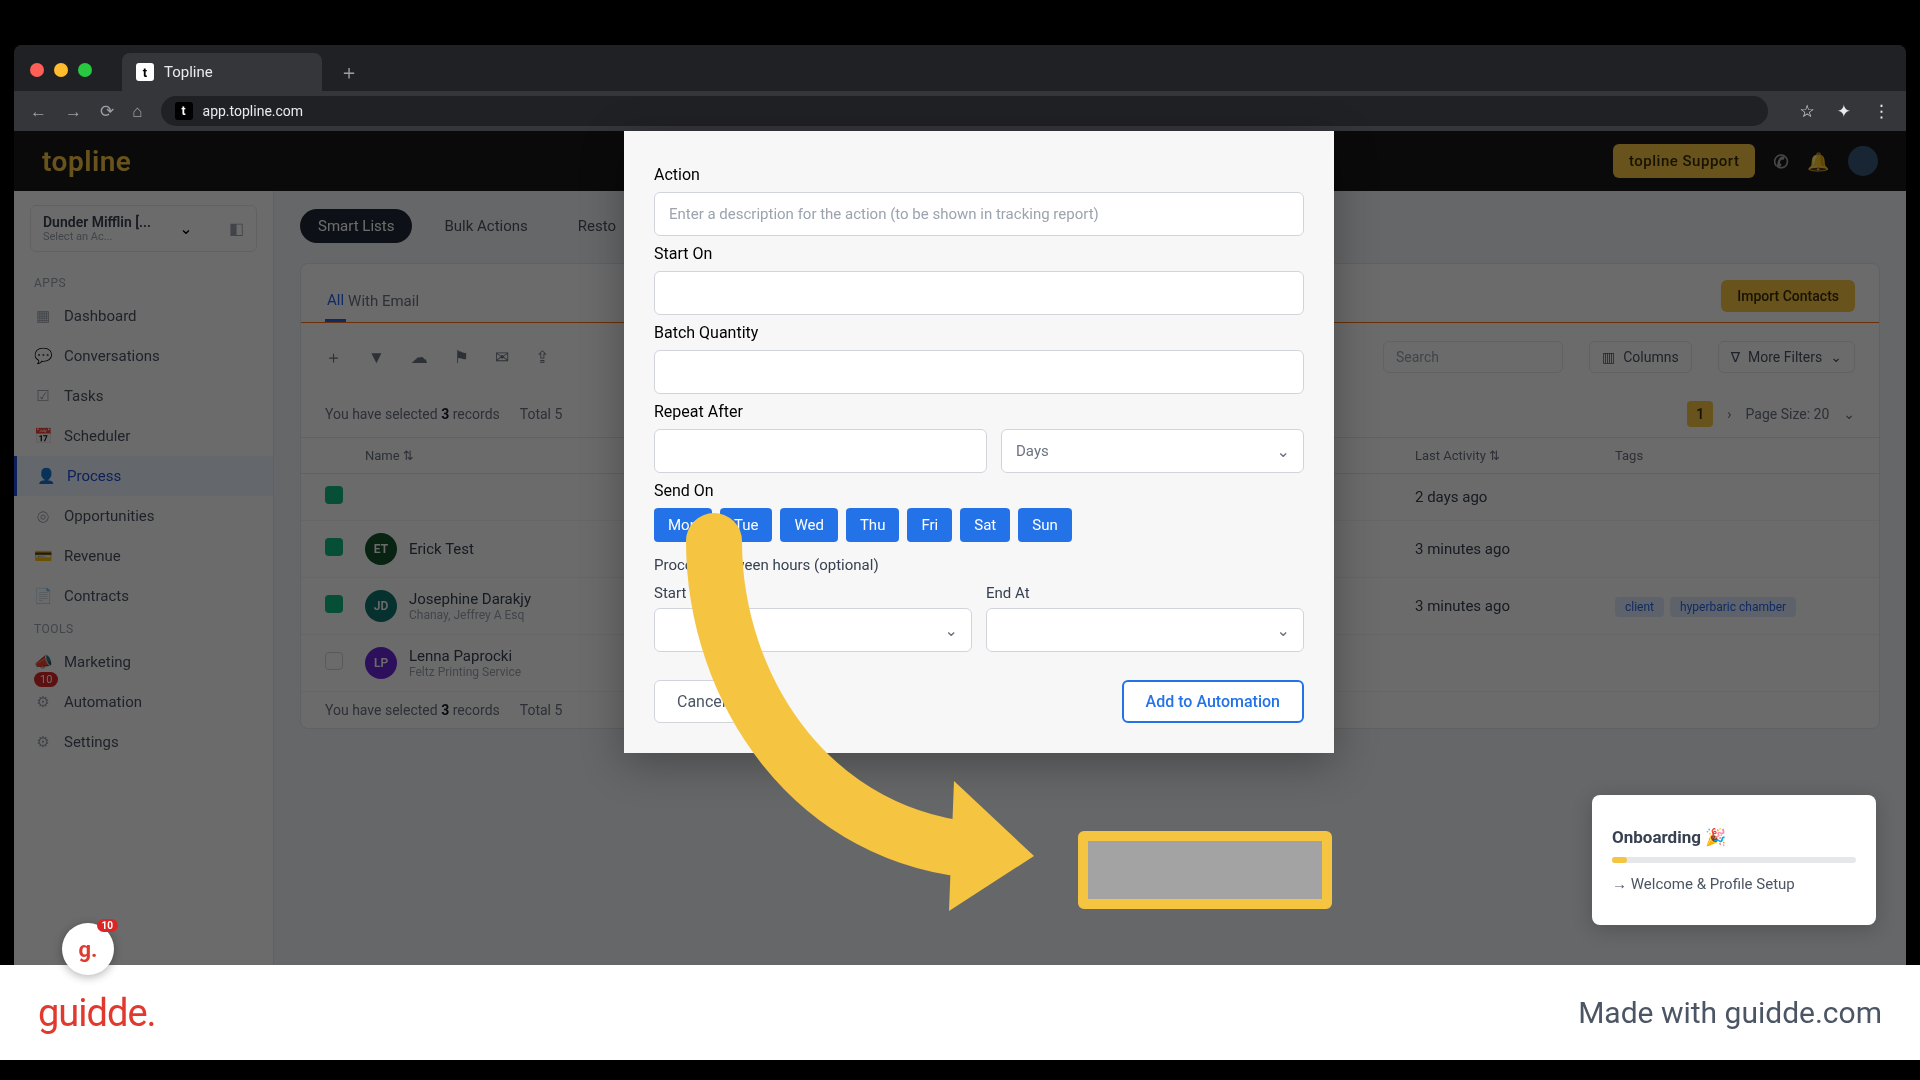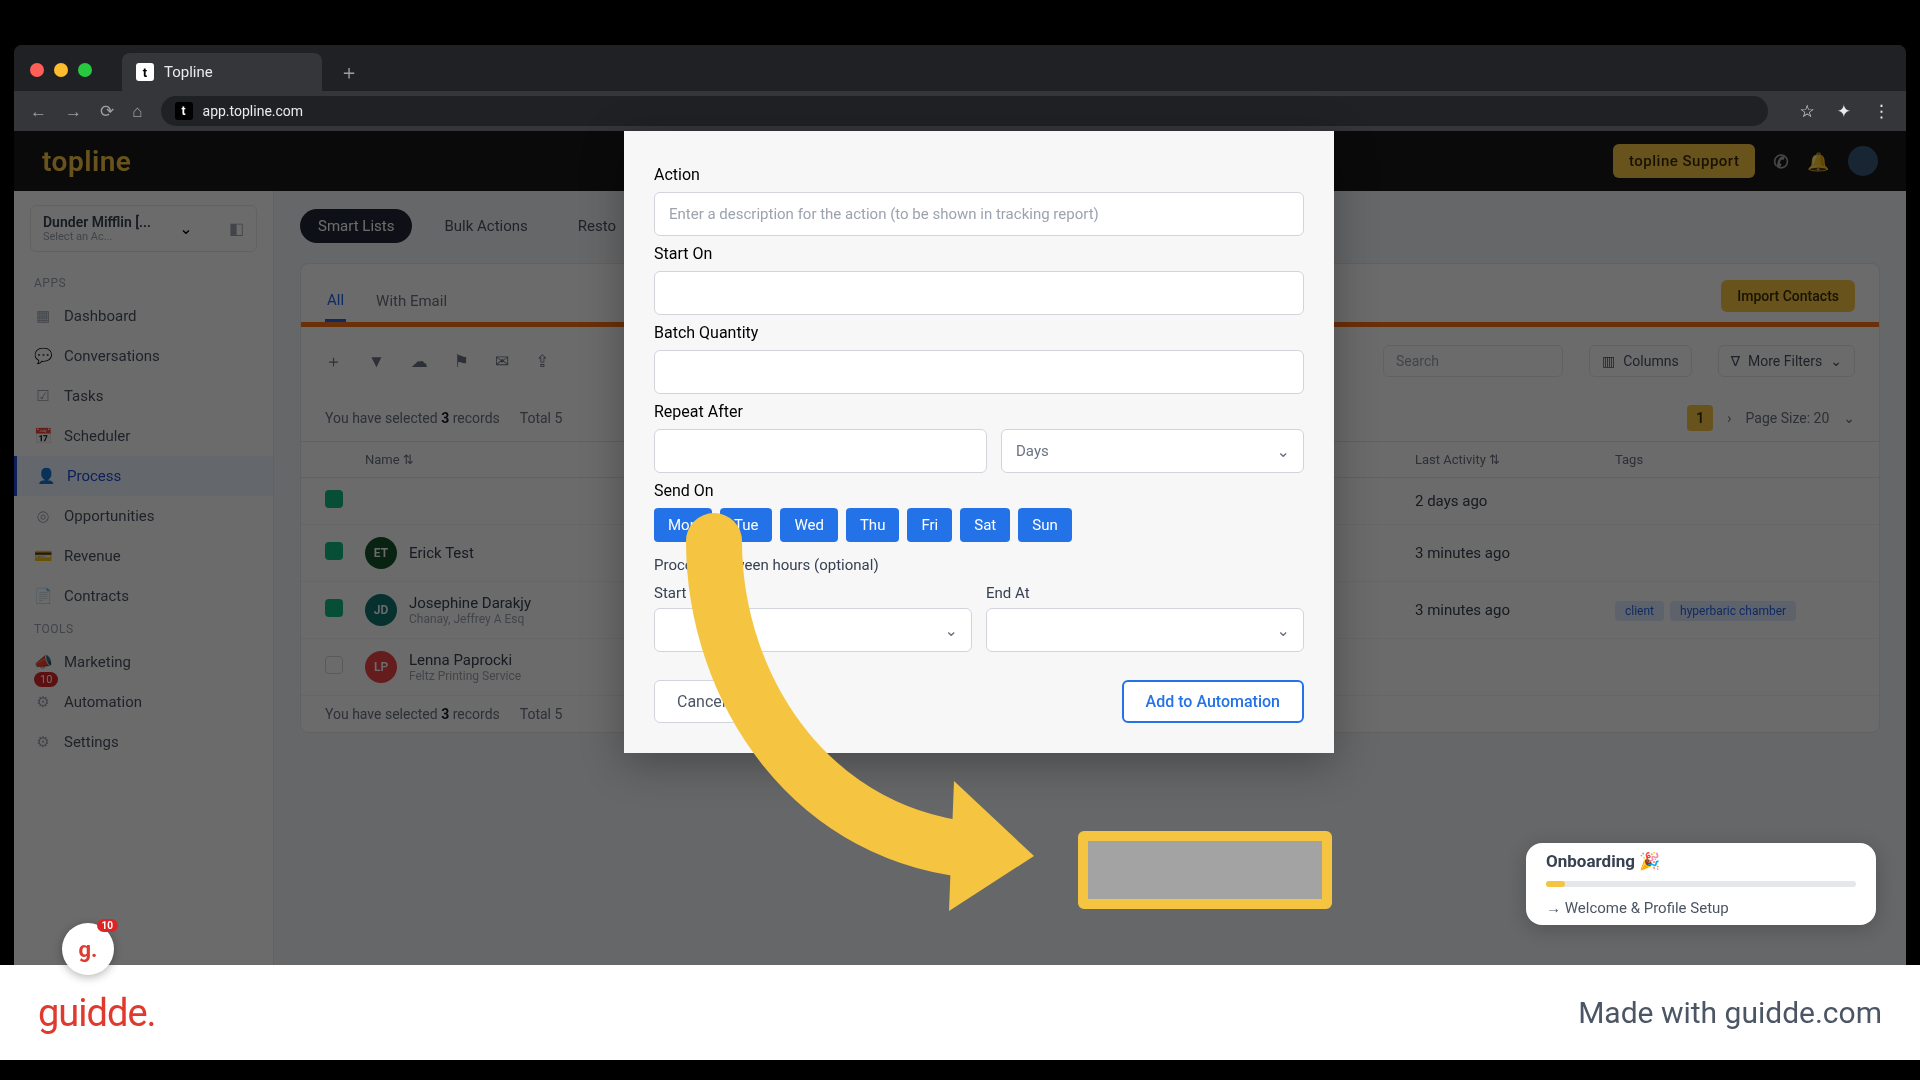--- a/index.html
+++ b/index.html
@@ -43,21 +43,21 @@
   .side-item{display:flex; align-items:center; gap:12px; padding:11px 20px; font-size:15px; color:#4b5563; cursor:pointer;}
   .side-item.active{background:#eff6ff; color:#1d4ed8; border-left:3px solid #1d4ed8;}
   .side-item .sicon{width:18px; text-align:center; color:#9ca3af;}
   .badge-red{position:absolute; background:#dc2626; color:#fff; font-size:11px; border-radius:10px; padding:1px 6px; margin-left:-8px; margin-top:-18px;}
 
   .main { flex:1; padding:18px 26px; overflow:auto; position:relative;}
   .topchips{display:flex; gap:14px; align-items:center; margin-bottom:20px;}
   .chip{padding:8px 18px; border-radius:20px; font-size:15px; color:#4b5563; cursor:pointer;}
   .chip.dark{background:#1f2937;color:#fff;}
   .panel{background:#fff; border:1px solid #e5e7eb; border-radius:8px; padding:0;}
-  .tabsrow{display:flex; gap:28px; padding:16px 24px 0; border-bottom:5px solid #f97316; align-items:center;}
+  .tabsrow{display:flex; padding:16px 24px 0; border-bottom:1px solid #f97316; align-items:center;}
   .ptab{padding:10px 2px; font-size:15px; color:#6b7280; cursor:pointer;}
   .ptab.active{color:#2563eb; border-bottom:3px solid #2563eb;}
   .import-btn{margin-left:auto; background:#f5c542; color:#3a2d00; padding:8px 16px; border-radius:6px; font-size:14px; font-weight:500; margin-bottom:10px;}
   .toolbar{display:flex; gap:26px; padding:18px 24px; align-items:center; color:#6b7280;}
   .toolbar .ticon{font-size:17px; cursor:pointer;}
   .toolbar .spacer{flex:1;}
   .toolbar .search{border:1px solid #e5e7eb; border-radius:6px; padding:7px 12px; font-size:14px; color:#9ca3af; width:180px;}
   .tool-btn{border:1px solid #e5e7eb; border-radius:6px; padding:7px 12px; font-size:14px; color:#4b5563; display:flex; gap:8px; align-items:center;}
   .selrow{padding:10px 24px; font-size:14px; color:#6b7280; display:flex; gap:20px; align-items:center;}
   .selrow b{color:#111827;}
@@ -92,21 +92,21 @@
   .small-label{font-size:15px; color:#374151; margin:4px 0 6px;}
   .modal-footer{display:flex; justify-content:space-between; margin-top:28px;}
   .btn-cancel{border:1px solid #d1d5db; background:#fff; color:#4b5563; padding:10px 22px; border-radius:6px; font-size:16px; cursor:pointer;}
   .btn-primary{border:2px solid #2472e8; background:#fff; color:#2472e8; padding:10px 22px; border-radius:6px; font-size:16px; cursor:pointer; font-weight:500;}
   .highlight-box{position:absolute; border:10px solid #f5c542; background:rgba(255,255,255,0.4); border-radius:6px; z-index:45; pointer-events:none;}
 
   
   .arrow-svg{position:absolute; z-index:50; pointer-events:none;}
 
   
-  .toast{position:absolute; right:30px; bottom:40px; width:350px; background:#fff; border-radius:16px; box-shadow:0 4px 20px rgba(0,0,0,0.2); padding:8px 20px; z-index:35;}
+  .toast{position:absolute; right:30px; bottom:40px; width:284px; background:#fff; border-radius:8px; box-shadow:0 4px 20px rgba(0,0,0,0.2); padding:32px 20px; z-index:35;}
   .toast h4{font-size:17px; color:#374151; margin-bottom:10px;}
   .progress{height:6px; background:#e5e7eb; border-radius:3px; margin-bottom:12px; position:relative;}
   .progress .fill{position:absolute; left:0; top:0; bottom:0; width:6%; background:#f5c542; border-radius:3px;}
   .toast .step{font-size:15px; color:#4b5563;}
 
   
   .footer{position:absolute; left:0; right:0; bottom:20px; height:95px; background:#fff; display:flex; align-items:center; justify-content:space-between; padding:0 38px;}
   .guidde-logo{color:#e03a2f; font-size:38px; font-weight:400; letter-spacing:-1px;}
   .madewith{color:#4b5563; font-size:30px;}
 
@@ -305,21 +305,21 @@
                     </div>
                   </div>
                   <div class="col-phone">(81...</div>
                   <div class="col-gap"></div>
                   <div class="col-last">3 minutes ago</div>
                   <div class="col-tags"><span class="tagpill">client</span><span class="tagpill">hyperbaric chamber</span></div>
                 </div>
                 <div class="trow">
                   <div class="col-chk"><span class="chkbox empty"></span></div>
                   <div class="col-name" style="display:flex;align-items:center;">
-                    <span class="avc" style="background:#ef4444">LP</span>
+                    <span class="avc" style="background:#6d28d9">LP</span>
                     <div>
                       <div>Lenna Paprocki</div>
                       <div class="subline">Feltz Printing Service</div>
                     </div>
                   </div>
                   <div class="col-phone">(90...</div>
                   <div class="col-gap"></div>
                   <div class="col-last"></div>
                   <div class="col-tags"></div>
                 </div>

